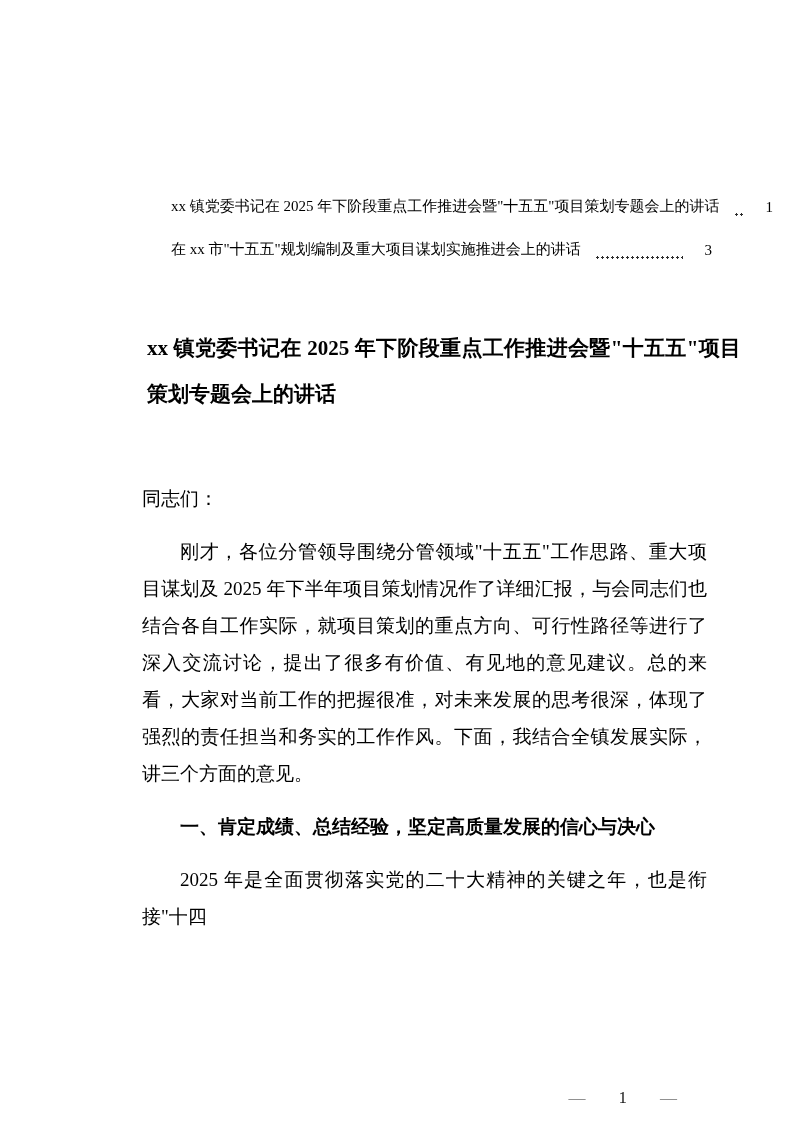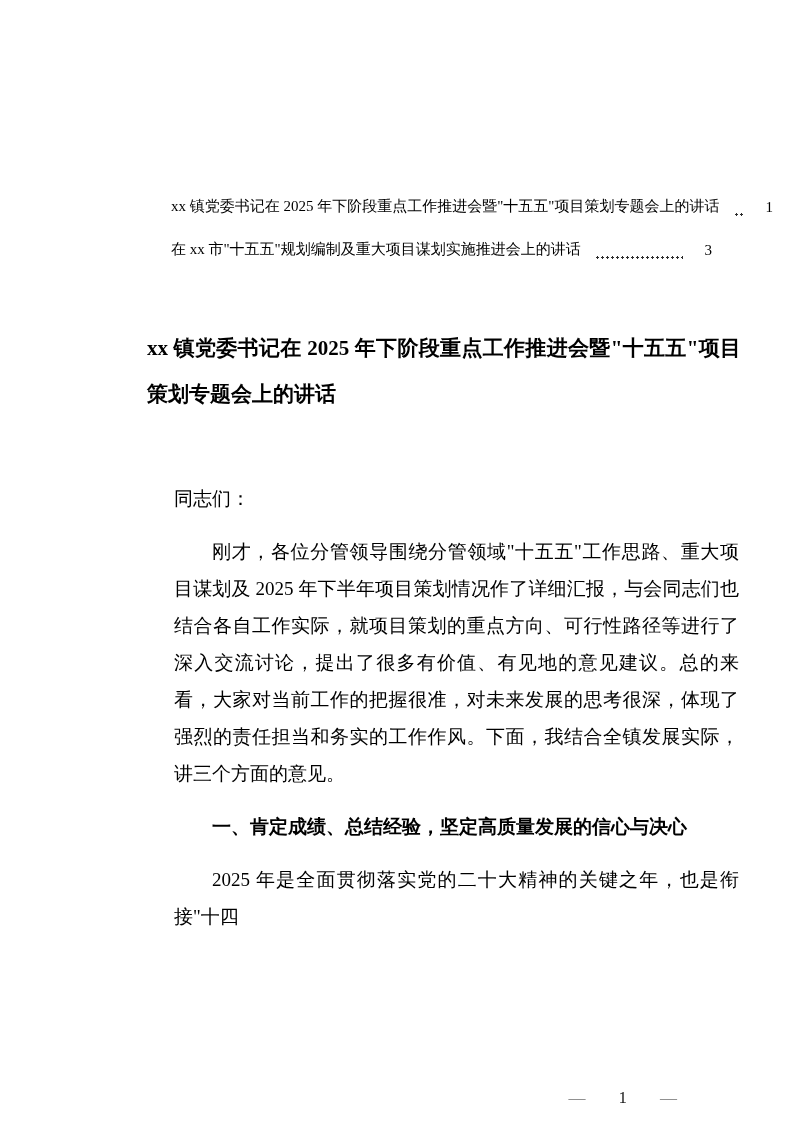--- a/index.html
+++ b/index.html
@@ -46,21 +46,21 @@
     width:602px;
     font-size:21px;
     line-height:46px;
     font-weight:700;
     text-align:justify;
   }
 
   
   .body-text {
     position:absolute;
-    left:118px; top:424px;
+    left:86px; top:424px;
     width:597px;
     height:557px;
     overflow:hidden;
     font-size:19px;
     line-height:37px;
     text-align:justify;
   }
   .body-text p { text-indent:2em; }
   .body-text p.salutation { text-indent:0; }
   .section-heading {

